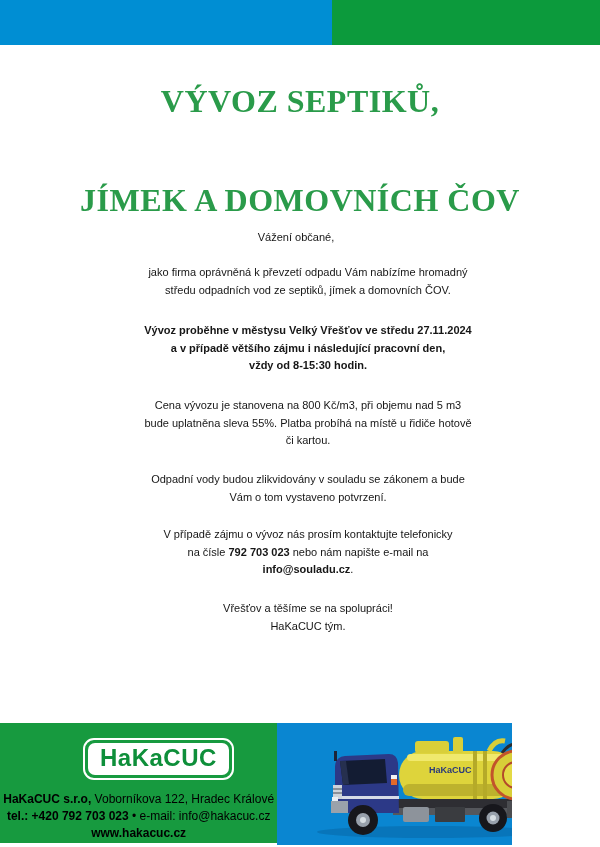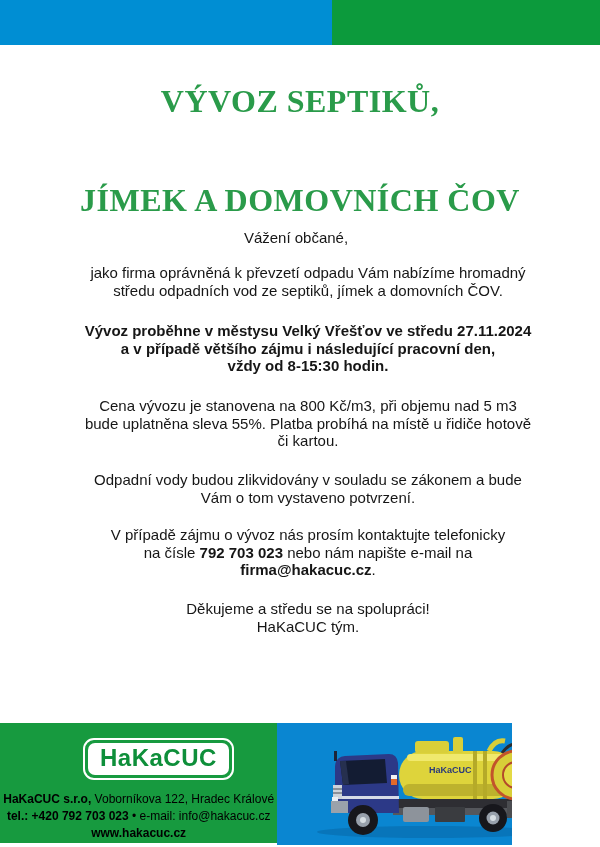--- a/index.html
+++ b/index.html
@@ -18,21 +18,21 @@
     position:absolute;left:0;width:600px;text-align:center;
     font-family:"Liberation Serif",serif;font-weight:bold;
     font-size:32px;line-height:34px;color:#2a9b4a;letter-spacing:.5px;
   }
   .title-1{top:84px;}
   .title-2{top:147px;margin-top:36px;}
 
   
   .para{
     position:absolute;left:0;width:592px;margin:0;
-    text-align:center;font-size:15px;line-height:17.5px;color:#161616;
+    text-align:center;font-size:11px;line-height:17.5px;color:#161616;
   }
   .para .line{display:block;padding-left:24px;}
   .para b,.para strong{font-weight:bold;}
   .p-salutation{top:229px;}
   .p-intro{top:264px;}
   .p-schedule{top:322px;font-weight:bold;}
   .p-price{top:397px;}
   .p-legal{top:471px;}
   .p-contact{top:526px;}
   .p-closing{top:600px;}
@@ -93,25 +93,25 @@
   </p>
 
   <p class="para p-legal">
     <span class="line">Odpadní vody budou zlikvidovány v souladu se zákonem a bude</span>
     <span class="line">Vám o tom vystaveno potvrzení.</span>
   </p>
 
   <p class="para p-contact">
     <span class="line">V případě zájmu o vývoz nás prosím kontaktujte telefonicky</span>
     <span class="line"><span>na čísle </span><b>792 703 023</b><span> nebo nám napište e-mail na</span></span>
-    <span class="line"><b>firma@hakacuc.cz</b><span>.</span></span>
+    <span class="line"><b>info@souladu.cz</b><span>.</span></span>
   </p>
 
   <p class="para p-closing">
-    <span class="line">Děkujeme a středu se na spolupráci!</span>
+    <span class="line">Vřešťov a těšíme se na spolupráci!</span>
     <span class="line">HaKaCUC tým.</span>
   </p>
 
   <div class="footer">
     <div class="footer-left">
       <div class="logo-outer">
         <div class="logo-inner">HaKaCUC</div>
       </div>
       <div class="footer-text">
         <span class="ft-line"><b>HaKaCUC s.r.o,</b><span> Voborníkova 122, Hradec Králové</span></span>

